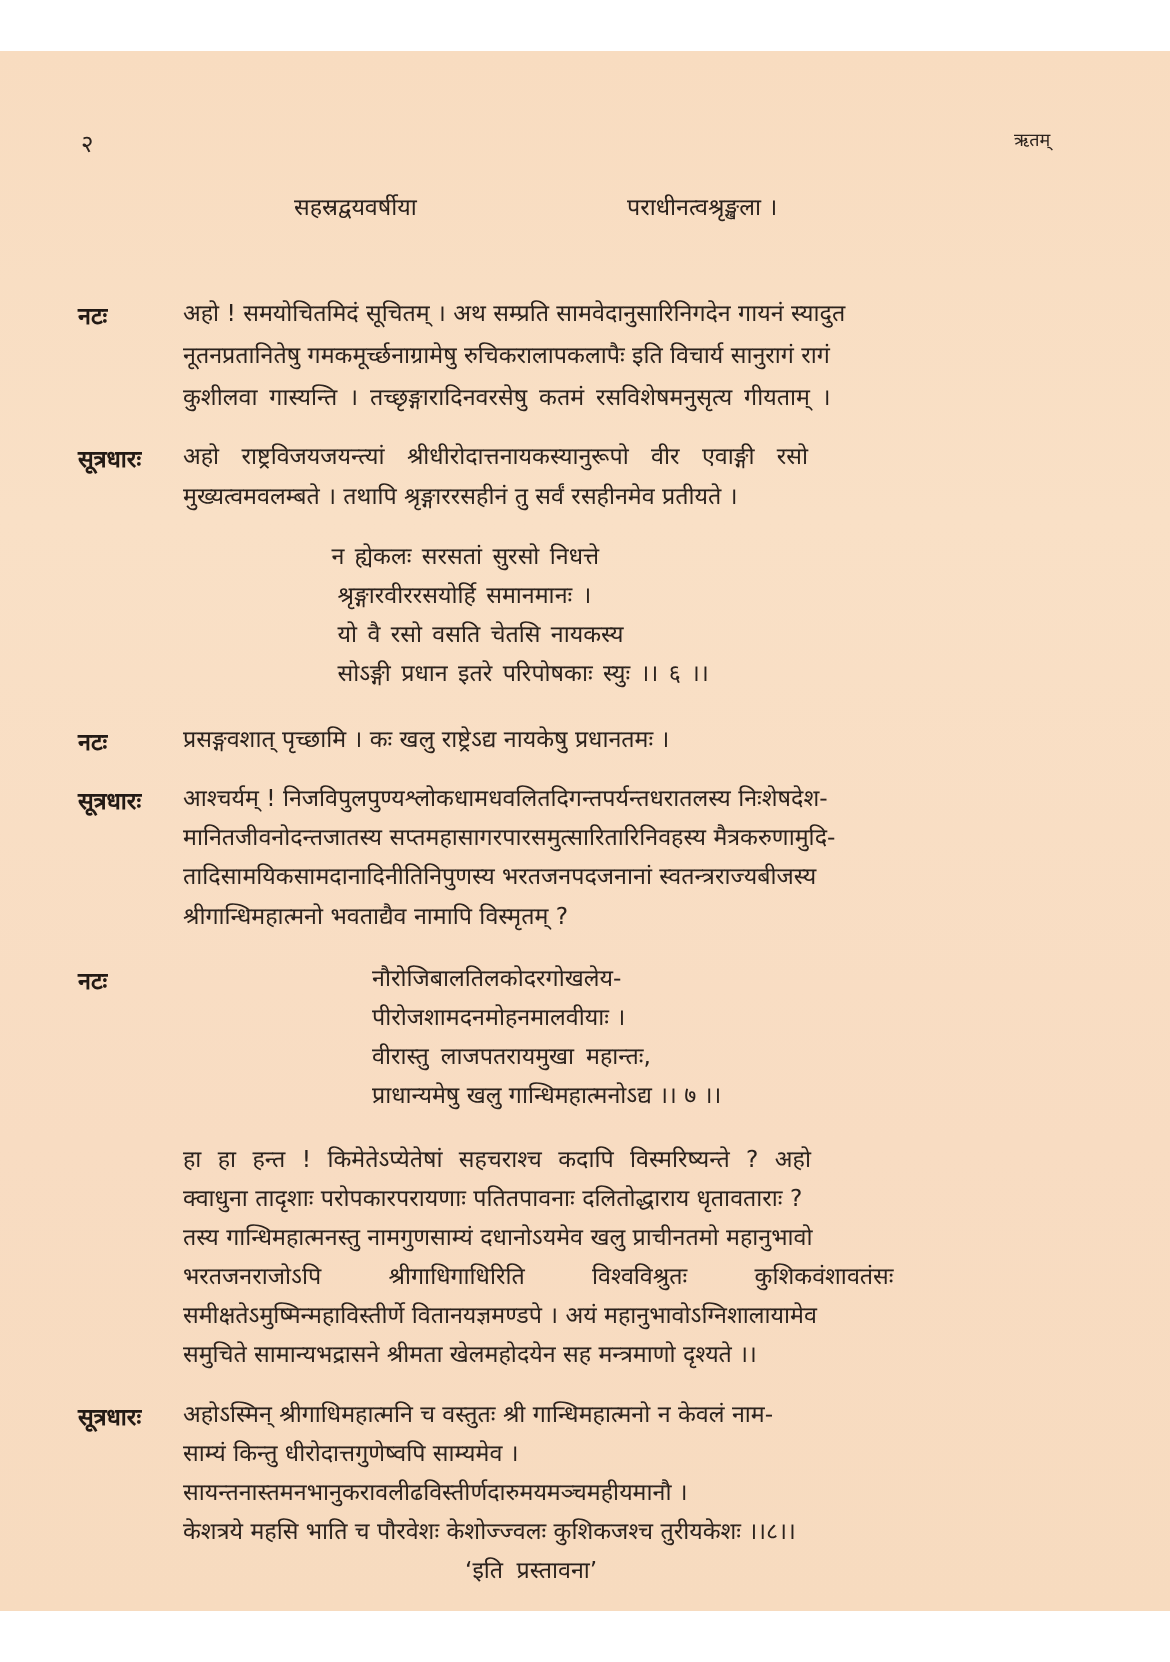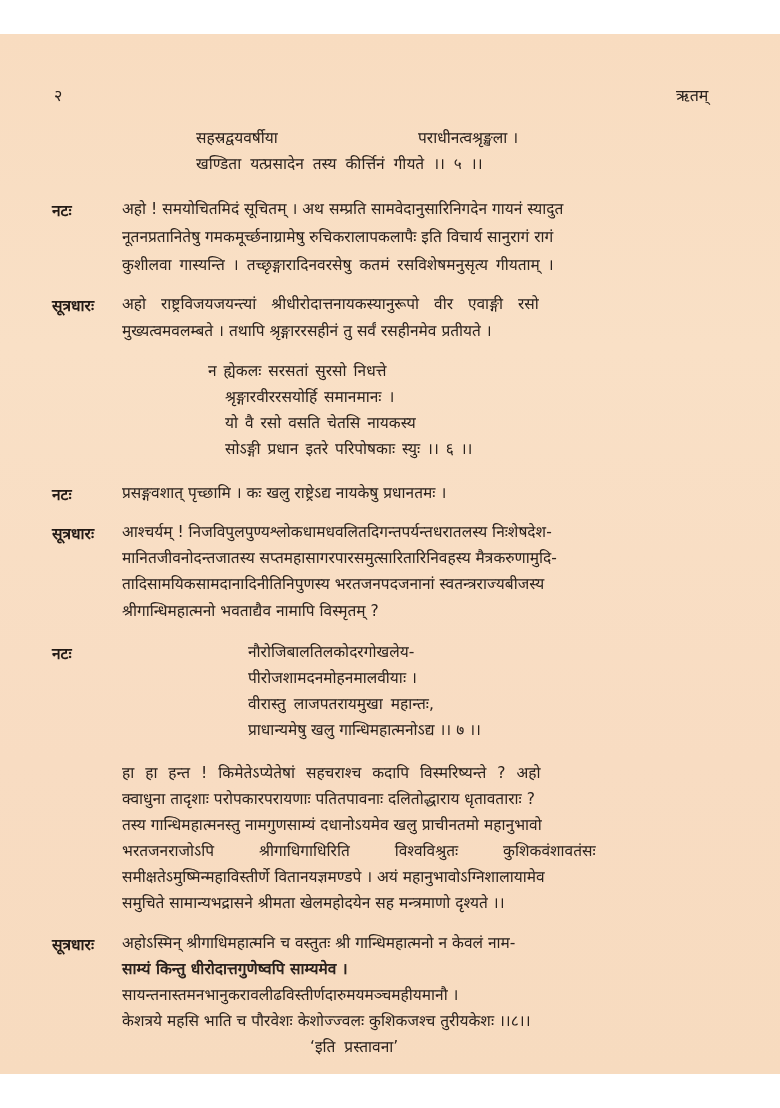--- a/index.html
+++ b/index.html
@@ -42,46 +42,45 @@
     position: absolute;
     left: 54px;
     top: 50px;
     font-size: 16px;
     color: #2b221d;
   }
   .running-head {
     position: absolute;
     left: 676px;
     top: 50px;
-    font-size: 16px;
+    font-size: 12px;
     color: #2b221d;
   }
 </style>
 </head>
 <body>
 
 <div class="page">
 
   <div class="page-num">२</div>
   <div class="running-head">ऋतम्</div>
 
   <div class="line" style="left:196px; top:94px;">सहस्रद्वयवर्षीया</div>
   <div class="line" style="left:418px; top:94px;">पराधीनत्वश्रृङ्खला ।</div>
-  <div class="line" style="left:196px; top:120px; word-spacing:4px;">खण्डिता  यत्प्रसादेन  तस्य कीर्त्तिनं गीयते ।। ५ ।।</div>
 
   <div class="speaker" style="left:52px; top:167px;">नटः</div>
   <div class="line" style="left:122px; top:165px; width:600px; overflow:hidden;">अहो ! समयोचितमिदं सूचितम् । अथ सम्प्रति सामवेदानुसारिनिगदेन गायनं स्यादुत</div>
   <div class="line" style="left:122px; top:221px; width:600px; overflow:hidden; word-spacing:3px;">कुशीलवा गास्यन्ति । तच्छृङ्गारादिनवरसेषु कतमं रसविशेषमनुसृत्य गीयताम् ।</div>
   <div class="line" style="left:122px; top:193px; width:600px; overflow:hidden;">नूतनप्रतानितेषु गमकमूर्च्छनाग्रामेषु रुचिकरालापकलापैः इति विचार्य सानुरागं रागं</div>
 
   <div class="speaker" style="left:52px; top:262px;">सूत्रधारः</div>
   <div class="line" style="left:122px; top:287px; width:600px; overflow:hidden;">मुख्यत्वमवलम्बते । तथापि श्रृङ्गाररसहीनं तु सर्वं रसहीनमेव प्रतीयते ।</div>
   <div class="line" style="left:122px; top:260px; width:600px; overflow:hidden; word-spacing:10px;">अहो राष्ट्रविजयजयन्त्यां श्रीधीरोदात्तनायकस्यानुरूपो वीर एवाङ्गी रसो</div>
 
-  <div class="line" style="left:208px; top:327px; word-spacing:2px;">न ह्येकलः   सरसतां  सुरसो  निधत्ते</div>
+  <div class="line" style="left:221px; top:327px; word-spacing:2px;">न ह्येकलः   सरसतां  सुरसो  निधत्ते</div>
   <div class="line" style="left:225px; top:353px; word-spacing:2px;text-align:center;">श्रृङ्गारवीररसयोर्हि          समानमानः ।</div>
   <div class="line" style="left:225px; top:379px; word-spacing:2px;">यो  वै  रसो  वसति   चेतसि   नायकस्य</div>
   <div class="line" style="left:225px; top:405px; word-spacing:2px;">सोऽङ्गी  प्रधान  इतरे  परिपोषकाः स्युः ।। ६ ।।</div>
 
   <div class="speaker" style="left:52px; top:451px;">नटः</div>
   <div class="line" style="left:122px; top:449px;">प्रसङ्गवशात् पृच्छामि । कः खलु राष्ट्रेऽद्य नायकेषु प्रधानतमः ।</div>
 
   <div class="speaker" style="left:52px; top:490px;">सूत्रधारः</div>
   <div class="line" style="left:122px; top:488px; width:600px; overflow:hidden;">आश्चर्यम् !   निजविपुलपुण्यश्लोकधामधवलितदिगन्तपर्यन्तधरातलस्य   निःशेषदेश-</div>
   <div class="line" style="left:122px; top:514px; width:600px; overflow:hidden;">मानितजीवनोदन्तजातस्य सप्तमहासागरपारसमुत्सारितारिनिवहस्य  मैत्रकरुणामुदि-</div>
@@ -96,19 +95,19 @@
 
   <div class="line" style="left:122px; top:729px; width:600px; overflow:hidden; word-spacing:6px;">हा हा हन्त ! किमेतेऽप्येतेषां सहचराश्च कदापि विस्मरिष्यन्ते ? अहो</div>
   <div class="line" style="left:122px; top:755px; width:600px; overflow:hidden;">क्वाधुना तादृशाः परोपकारपरायणाः पतितपावनाः दलितोद्धाराय धृतावताराः ?</div>
   <div class="line" style="left:122px; top:781px; width:600px; overflow:hidden;">तस्य गान्धिमहात्मनस्तु नामगुणसाम्यं दधानोऽयमेव खलु प्राचीनतमो महानुभावो</div>
   <div class="line" style="left:122px; top:807px; width:600px; overflow:hidden; word-spacing:40px;">भरतजनराजोऽपि श्रीगाधिगाधिरिति विश्वविश्रुतः कुशिकवंशावतंसः</div>
   <div class="line" style="left:122px; top:833px; width:600px; overflow:hidden;">समीक्षतेऽमुष्मिन्महाविस्तीर्णे वितानयज्ञमण्डपे । अयं महानुभावोऽग्निशालायामेव</div>
   <div class="line" style="left:122px; top:859px; width:600px; overflow:hidden;">समुचिते सामान्यभद्रासने श्रीमता खेलमहोदयेन सह मन्त्रमाणो दृश्यते ।।</div>
 
   <div class="speaker" style="left:52px; top:901px;">सूत्रधारः</div>
   <div class="line" style="left:122px; top:899px; width:600px; overflow:hidden;">अहोऽस्मिन् श्रीगाधिमहात्मनि  च  वस्तुतः श्री गान्धिमहात्मनो  न केवलं नाम-</div>
-  <div class="line" style="left:122px; top:925px;font-weight:bold;">साम्यं किन्तु धीरोदात्तगुणेष्वपि साम्यमेव ।</div>
+  <div class="line" style="left:122px; top:925px;">साम्यं किन्तु धीरोदात्तगुणेष्वपि साम्यमेव ।</div>
   <div class="line" style="left:122px; top:951px; width:600px; overflow:hidden;">सायन्तनास्तमनभानुकरावलीढविस्तीर्णदारुमयमञ्चमहीयमानौ ।</div>
   <div class="line" style="left:122px; top:977px; width:600px; overflow:hidden;">केशत्रये महसि भाति  च पौरवेशः केशोज्ज्वलः कुशिकजश्च तुरीयकेशः ।।८।।</div>
 
   <div class="line" style="left:310px; top:1003px; word-spacing:4px;">‘इति प्रस्तावना’</div>
 
 </div>
 
 </body></html>

